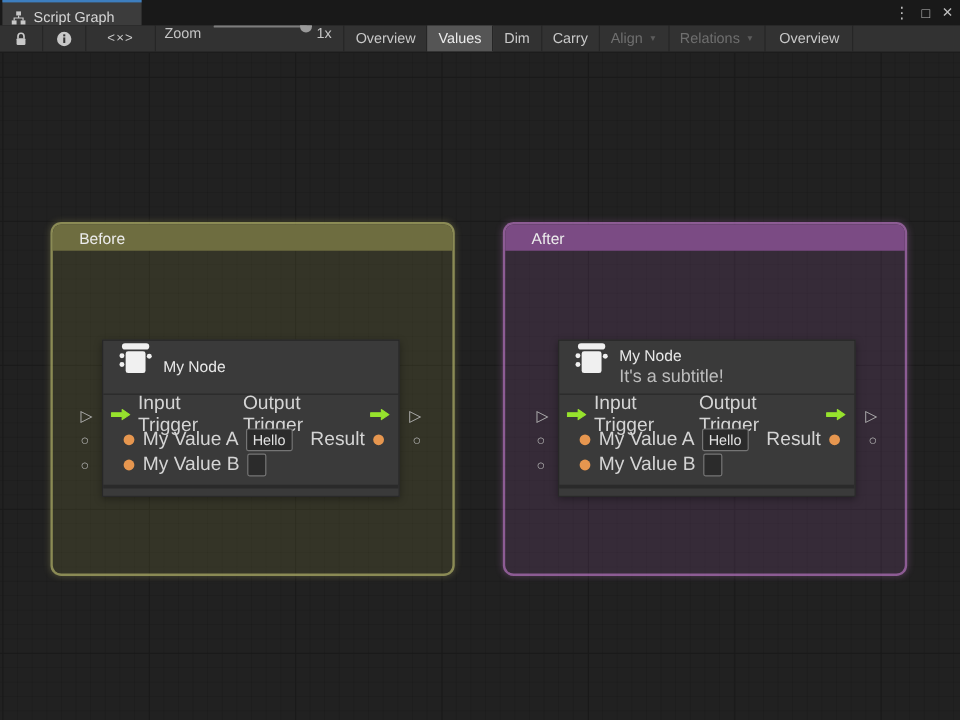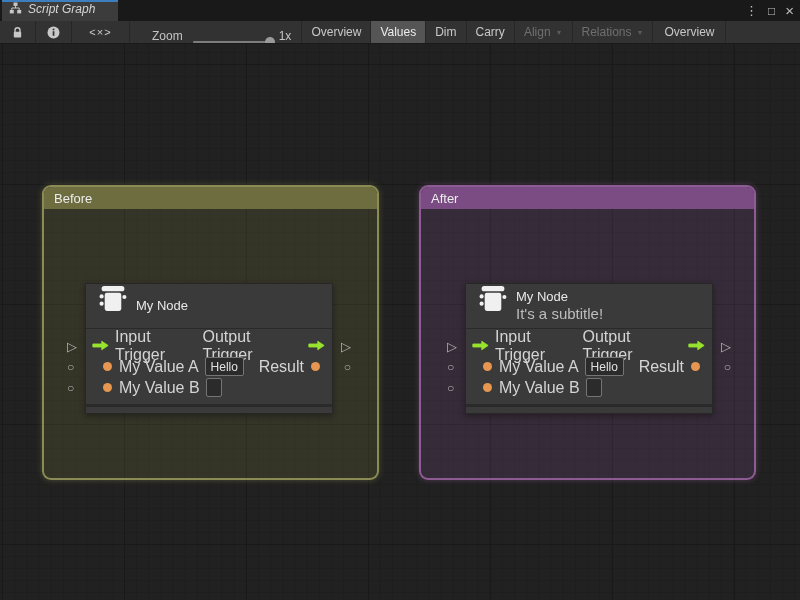--- a/index.html
+++ b/index.html
@@ -6,43 +6,43 @@
   html,body { width:800px; height:600px; overflow:hidden; }
   body {
     font-family: "Liberation Sans", "DejaVu Sans", sans-serif;
     background:#212121; color:#cfcfcf; font-size:12px;
     -webkit-font-smoothing:antialiased;
   }
   .app { position:relative; width:800px; height:600px; overflow:hidden; background:#191919; }
 
   
   .tab-bar { position:relative; height:21px; background:#191919; display:flex; align-items:stretch; }
-  .tab { position:relative; width:116px; background:#3c3c3c; display:flex; align-items:flex-start; gap:6px;
-         padding:0 8px 0 7px; border-top:2px solid #3d7ebf; margin-left:2px;font-style:italic; }
+  .tab { position:relative; width:116px; background:#3c3c3c; display:flex; align-items:flex-end; gap:6px;
+         padding:0 8px 0 7px; border-top:2px solid #3d7ebf; margin-left:2px; }
   .tab-label { color:#d6d6d6; font-size:12px; white-space:nowrap; }
   .win-controls { position:absolute; right:6px; top:0; height:21px; display:flex; align-items:center; gap:10px; }
   .win-btn { color:#bdbdbd; cursor:default; line-height:1; }
   .win-btn.menu { font-size:13px; }
   .win-btn.max  { font-size:12px; }
   .win-btn.close{ font-size:15px; }
 
   
   .toolbar { height:23px; background:#323232; border-bottom:1px solid #1a1a1a;
              display:flex; align-items:stretch; overflow:hidden; white-space:nowrap; }
   .tbtn { display:flex; align-items:center; justify-content:center; padding:0 9px; color:#c8c8c8;
           border-right:1px solid #262626; }
   .tbtn.icon-btn { width:36px; padding:0; }
   .tbtn.active { background:#555555; color:#ececec; }
   .tbtn.disabled { color:#6f6f6f;align-items:center; }
   .tbtn .dd { font-size:7px; margin-left:5px; color:#8a8a8a; }
   .tbtn.disabled .dd { color:#5c5c5c; }
   .sep-l { border-left:1px solid #262626; }
   .graph-name { display:flex; align-items:center; gap:6px; margin-left:22px; color:#d2d2d2; }
   .code-glyph { font-size:11px; letter-spacing:1px; color:#cccccc; }
-  .zoom-wrap { display:flex; align-items:flex-end; margin-left:22px; margin-right:10px; }
+  .zoom-wrap { display:flex; align-items:flex-start; margin-left:7px; margin-right:10px; }
   .zoom-label { color:#c4c4c4; margin-right:10px; }
   .zoom-track { position:relative; width:78px; height:2px; background:#7d7d7d; border-radius:1px; }
   .zoom-handle { position:absolute; right:-4px; top:-4px; width:10px; height:10px; border-radius:50%; background:#9a9a9a; }
   .zoom-value { margin-left:8px; color:#c4c4c4; }
 
   
   .canvas {
     position:relative; width:800px; height:556px; overflow:hidden;
     background-color:#212121;
     background-image:
@@ -53,21 +53,21 @@
     background-size: 122px 120px, 122px 120px, 12.2px 12px, 12.2px 12px;
     background-position: 2px 20px, 2px 20px, 2px 20px, 2px 20px;
   }
 
   
   .group { position:absolute; top:141px; width:337px; height:295px; border-radius:9px; }
   .group.before { left:42px;  background:rgba(158,157,74,0.16);
                   border:2px solid rgba(188,187,110,0.65); box-shadow:0 0 6px rgba(188,187,110,0.30); }
   .group.after  { left:419px; background:rgba(170,100,180,0.16);
                   border:2px solid rgba(200,125,210,0.60); box-shadow:0 0 6px rgba(200,125,210,0.28); }
-  .group-header { height:22px; border-radius:7px 7px 0 0; display:flex; align-items:center; padding-left:10px;
+  .group-header { height:22px; border-radius:7px 7px 0 0; display:flex; align-items:center; padding-left:22px;
                   font-size:13px; color:#ececec; }
   .group.before .group-header { background:#6e6d40; }
   .group.after  .group-header { background:#7b4b84; }
 
   
   .node { position:absolute; top:239px; width:248px; background:#3a3a3a;
           border:1px solid #272727; box-shadow:0 2px 6px rgba(0,0,0,0.35); }
   .node.before-node { left:85px; }
   .node.after-node  { left:465px; }
   .node-header { height:45px; display:flex; gap:8px; padding-left:12px;

